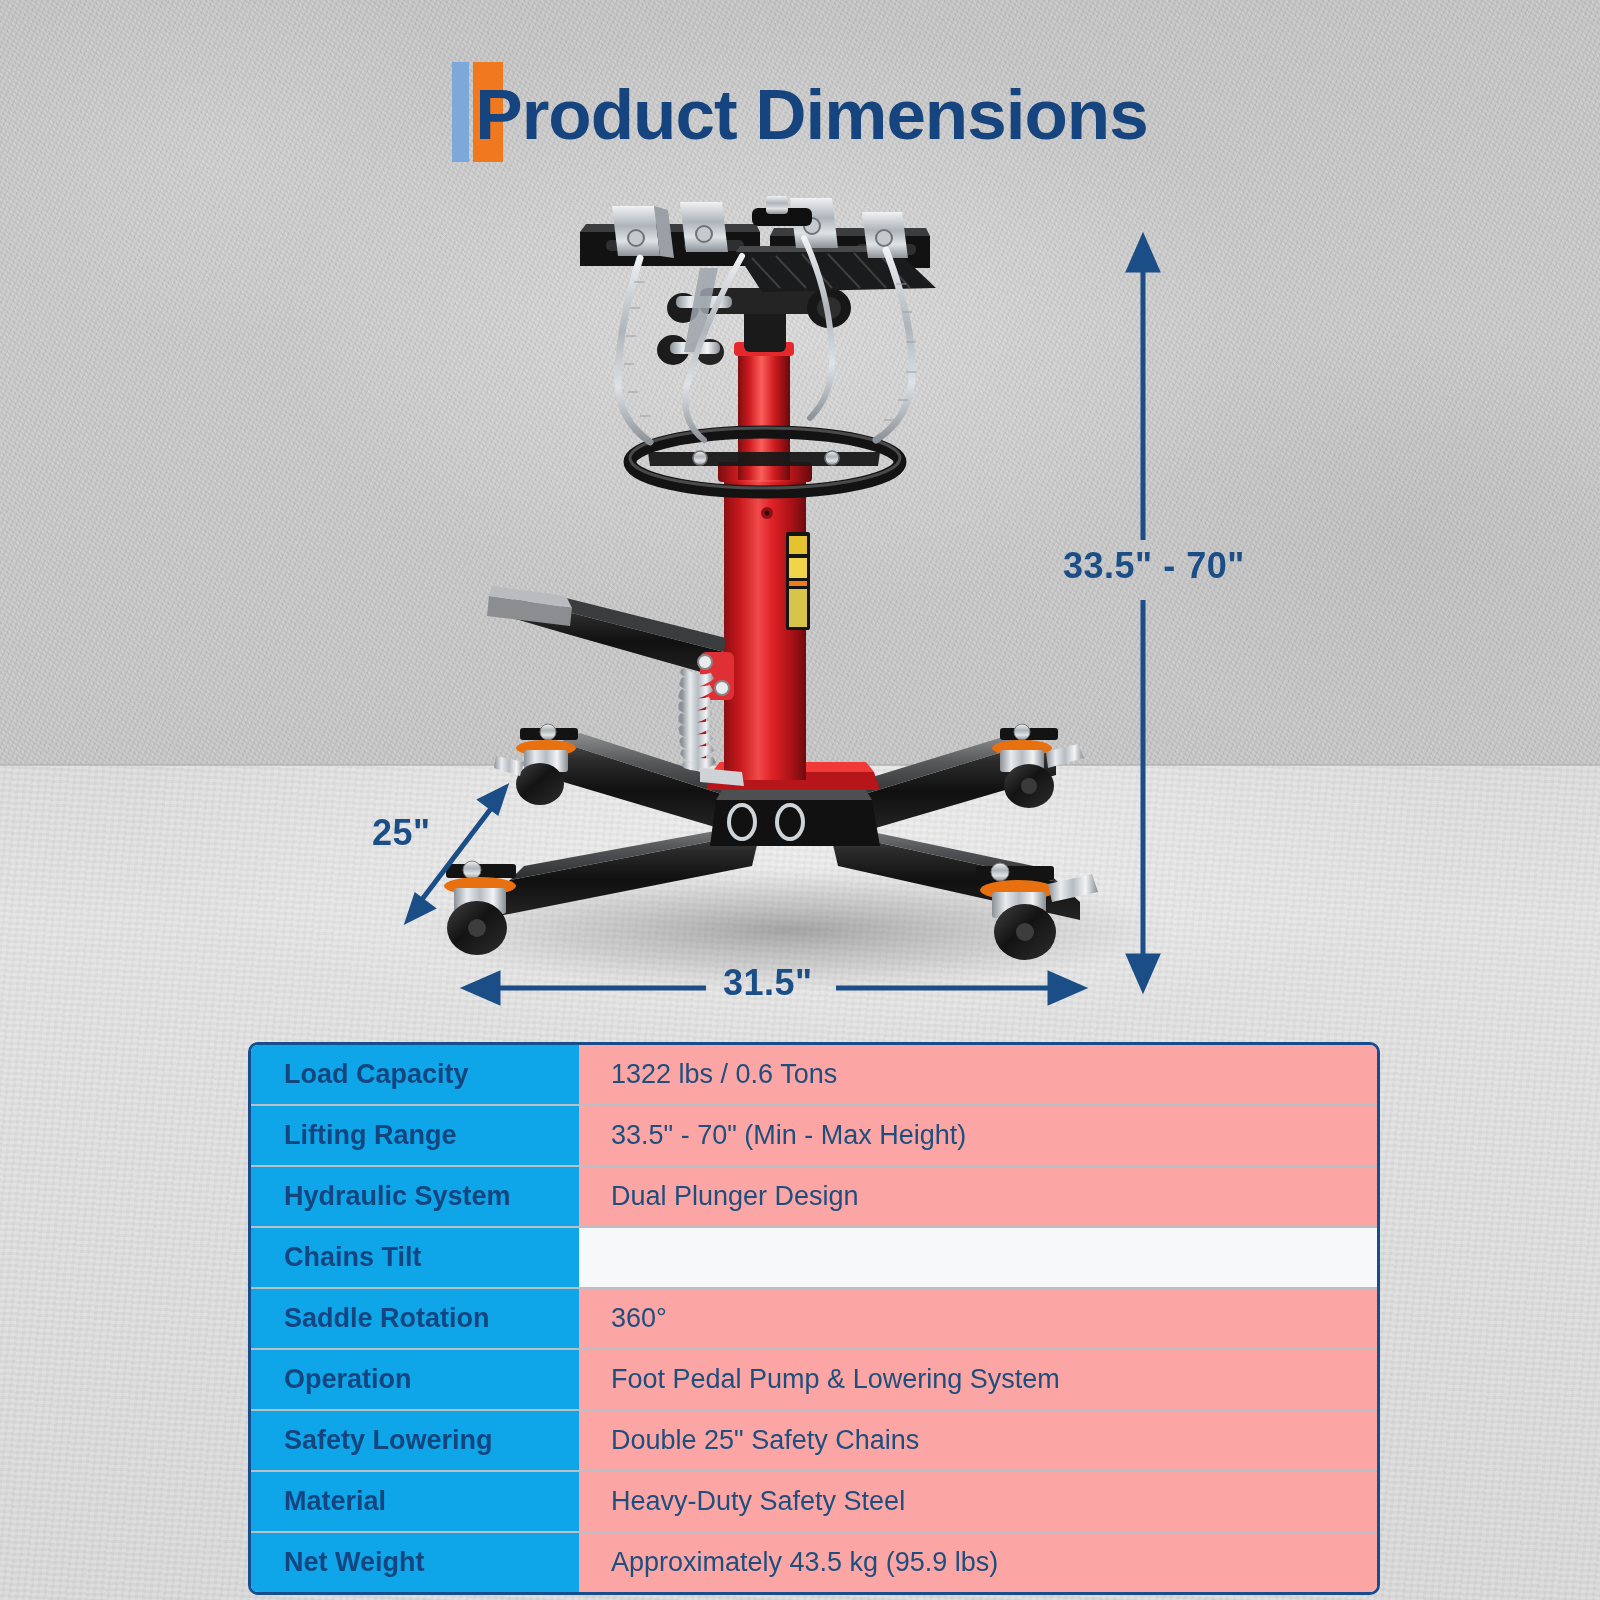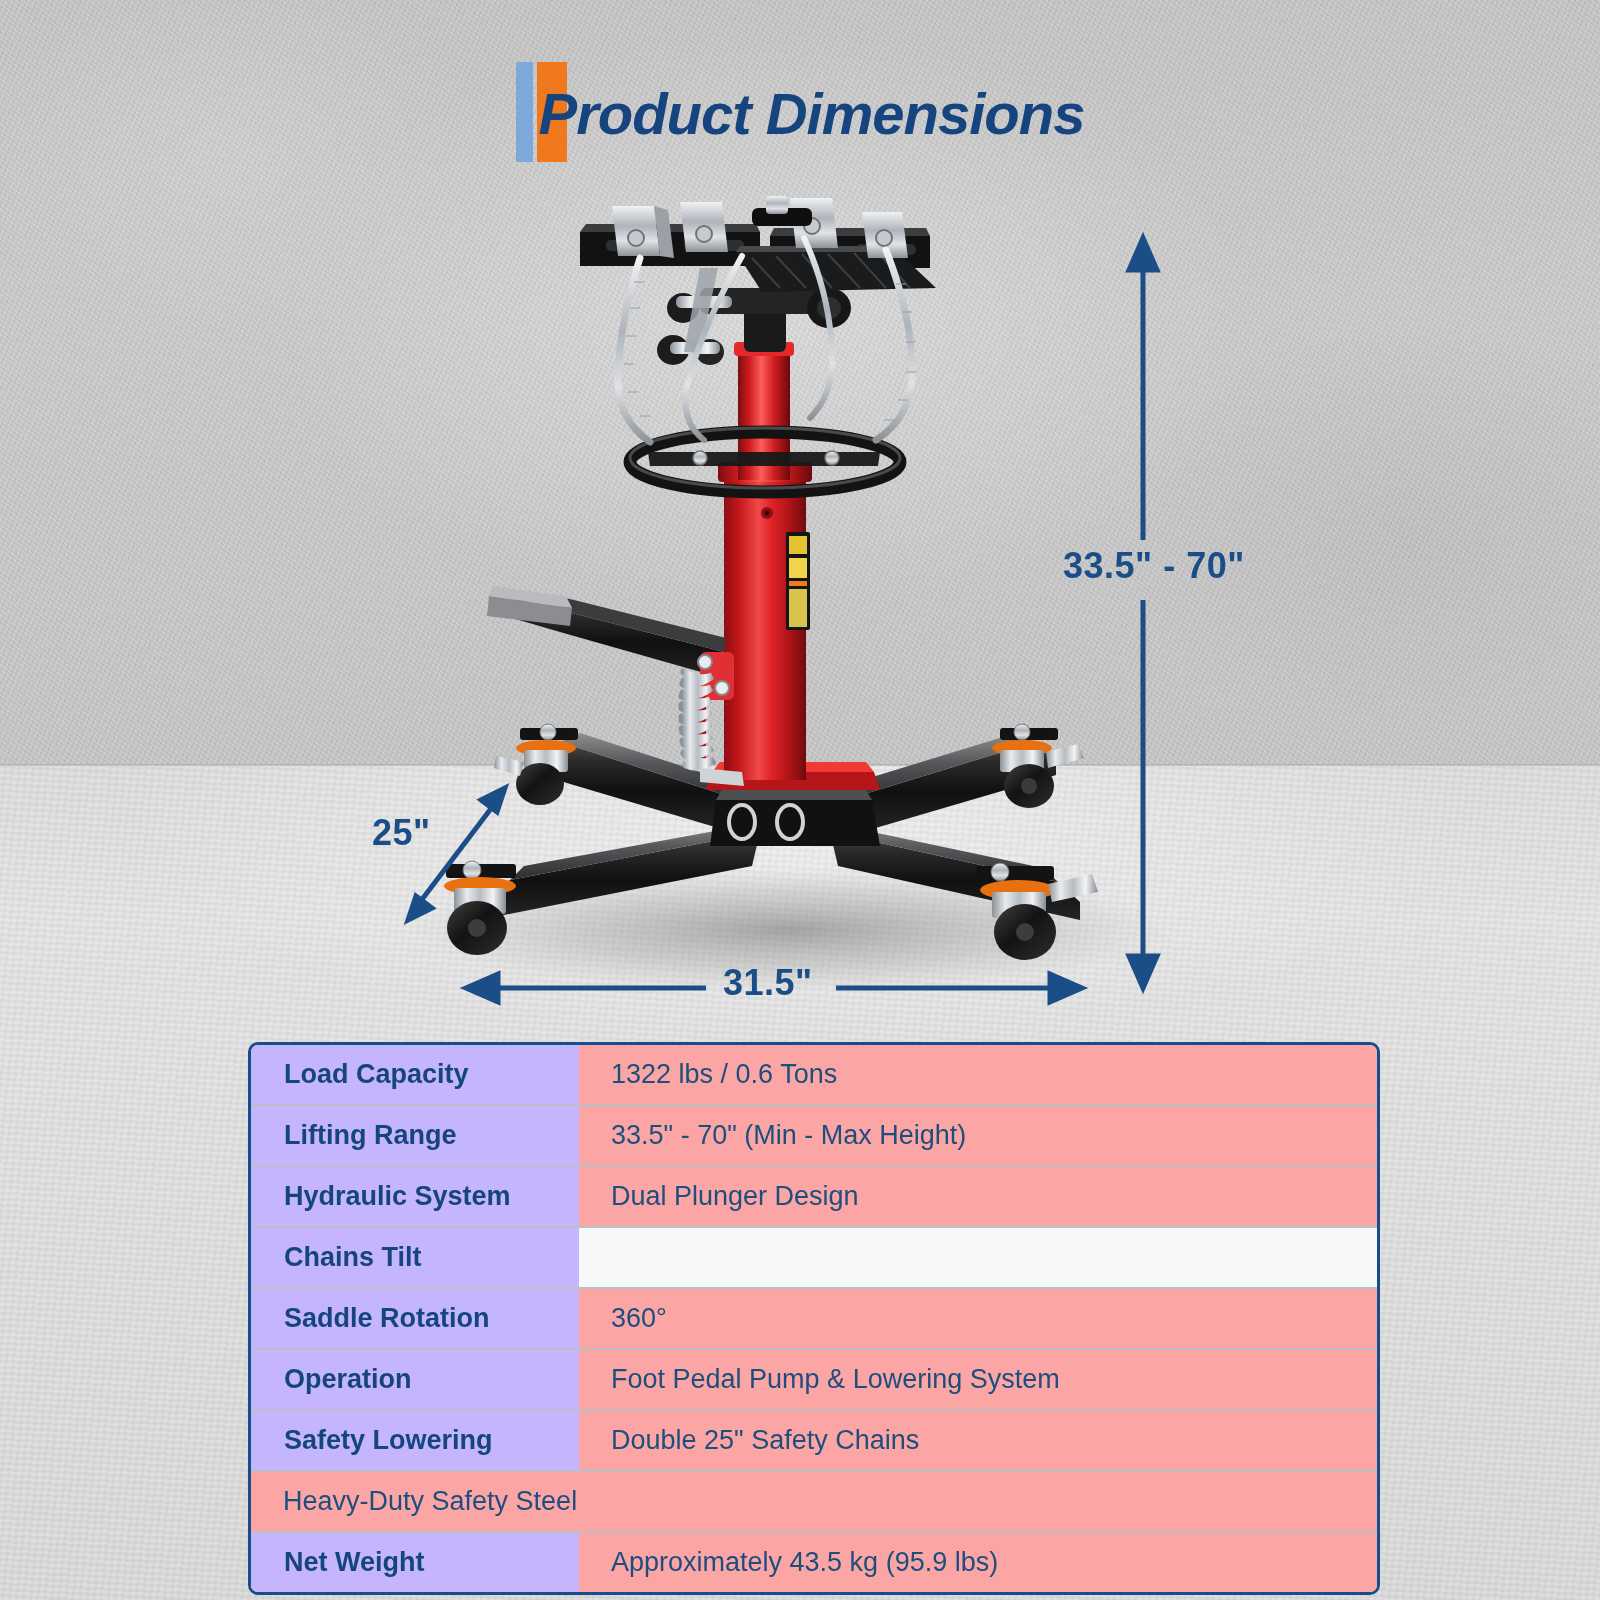--- a/index.html
+++ b/index.html
@@ -48,24 +48,23 @@
 
   
   .title-wrap {
     position: absolute; left: 0; top: 62px; width: 1600px;
     display: flex; align-items: center; justify-content: center; gap: 0px;
   }
   .title-bars { display: flex; align-items: flex-start; height: 104px; margin-right: -28px; }
   .bar-blue  { width: 17px; height: 100px; background: #7CA9DA; }
   .bar-orange{ width: 30px; height: 100px; background: #F0791F; margin-left: 4px; }
   .title-text {
-    font-size: 58px; font-weight: bold; color: #16447E;
+    font-size: 71px; font-weight: bold; color: #16447E;
     letter-spacing: -1px; line-height: 1; position: relative; z-index: 3;
     font-family: "Liberation Sans", sans-serif;
-    font-style: italic;
   }
 
   
   #product { position: absolute; left: 0; top: 0; width: 1600px; height: 1010px; }
 
   
   .dim-label {
     position: absolute; color: #1B4D86; font-weight: bold;
     font-size: 36px; white-space: nowrap; letter-spacing: .5px;
   }
@@ -75,21 +74,21 @@
 
   
   .spec-table {
     position: absolute; left: 248px; top: 1042px; width: 1132px;
     border: 3px solid #174D8C; border-radius: 10px; overflow: hidden;
     background: #f7f8f9;
   }
   .spec-row { display: flex; align-items: stretch; border-top: 2px solid #b9bfc4; }
   .spec-row:first-child { border-top: none; }
   .spec-key {
-    width: 328px; flex: 0 0 328px; background: #c4b5fd;
+    width: 328px; flex: 0 0 328px; background: #0ea5e9;
     color: #14457F; font-weight: bold; font-size: 27px;
     padding: 14px 0 14px 33px; display: flex; align-items: center;
   }
   .spec-val {
     flex: 1; background: #fca5a5; color: #1C4E7E; font-size: 27px;
     padding: 14px 0 14px 32px; display: flex; align-items: center;
   }
 </style>
 </head>
 <body>
@@ -388,19 +387,20 @@
     </div>
     <div class="spec-row">
       <div class="spec-key">Operation</div>
       <div class="spec-val">Foot Pedal Pump &amp; Lowering System</div>
     </div>
     <div class="spec-row">
       <div class="spec-key">Safety Lowering</div>
       <div class="spec-val">Double 25" Safety Chains</div>
     </div>
     <div class="spec-row">
+      <div class="spec-key">Material</div>
       <div class="spec-val">Heavy-Duty Safety Steel</div>
     </div>
     <div class="spec-row">
       <div class="spec-key">Net Weight</div>
       <div class="spec-val">Approximately 43.5 kg (95.9 lbs)</div>
     </div>
   </div>
 
 </body></html>

